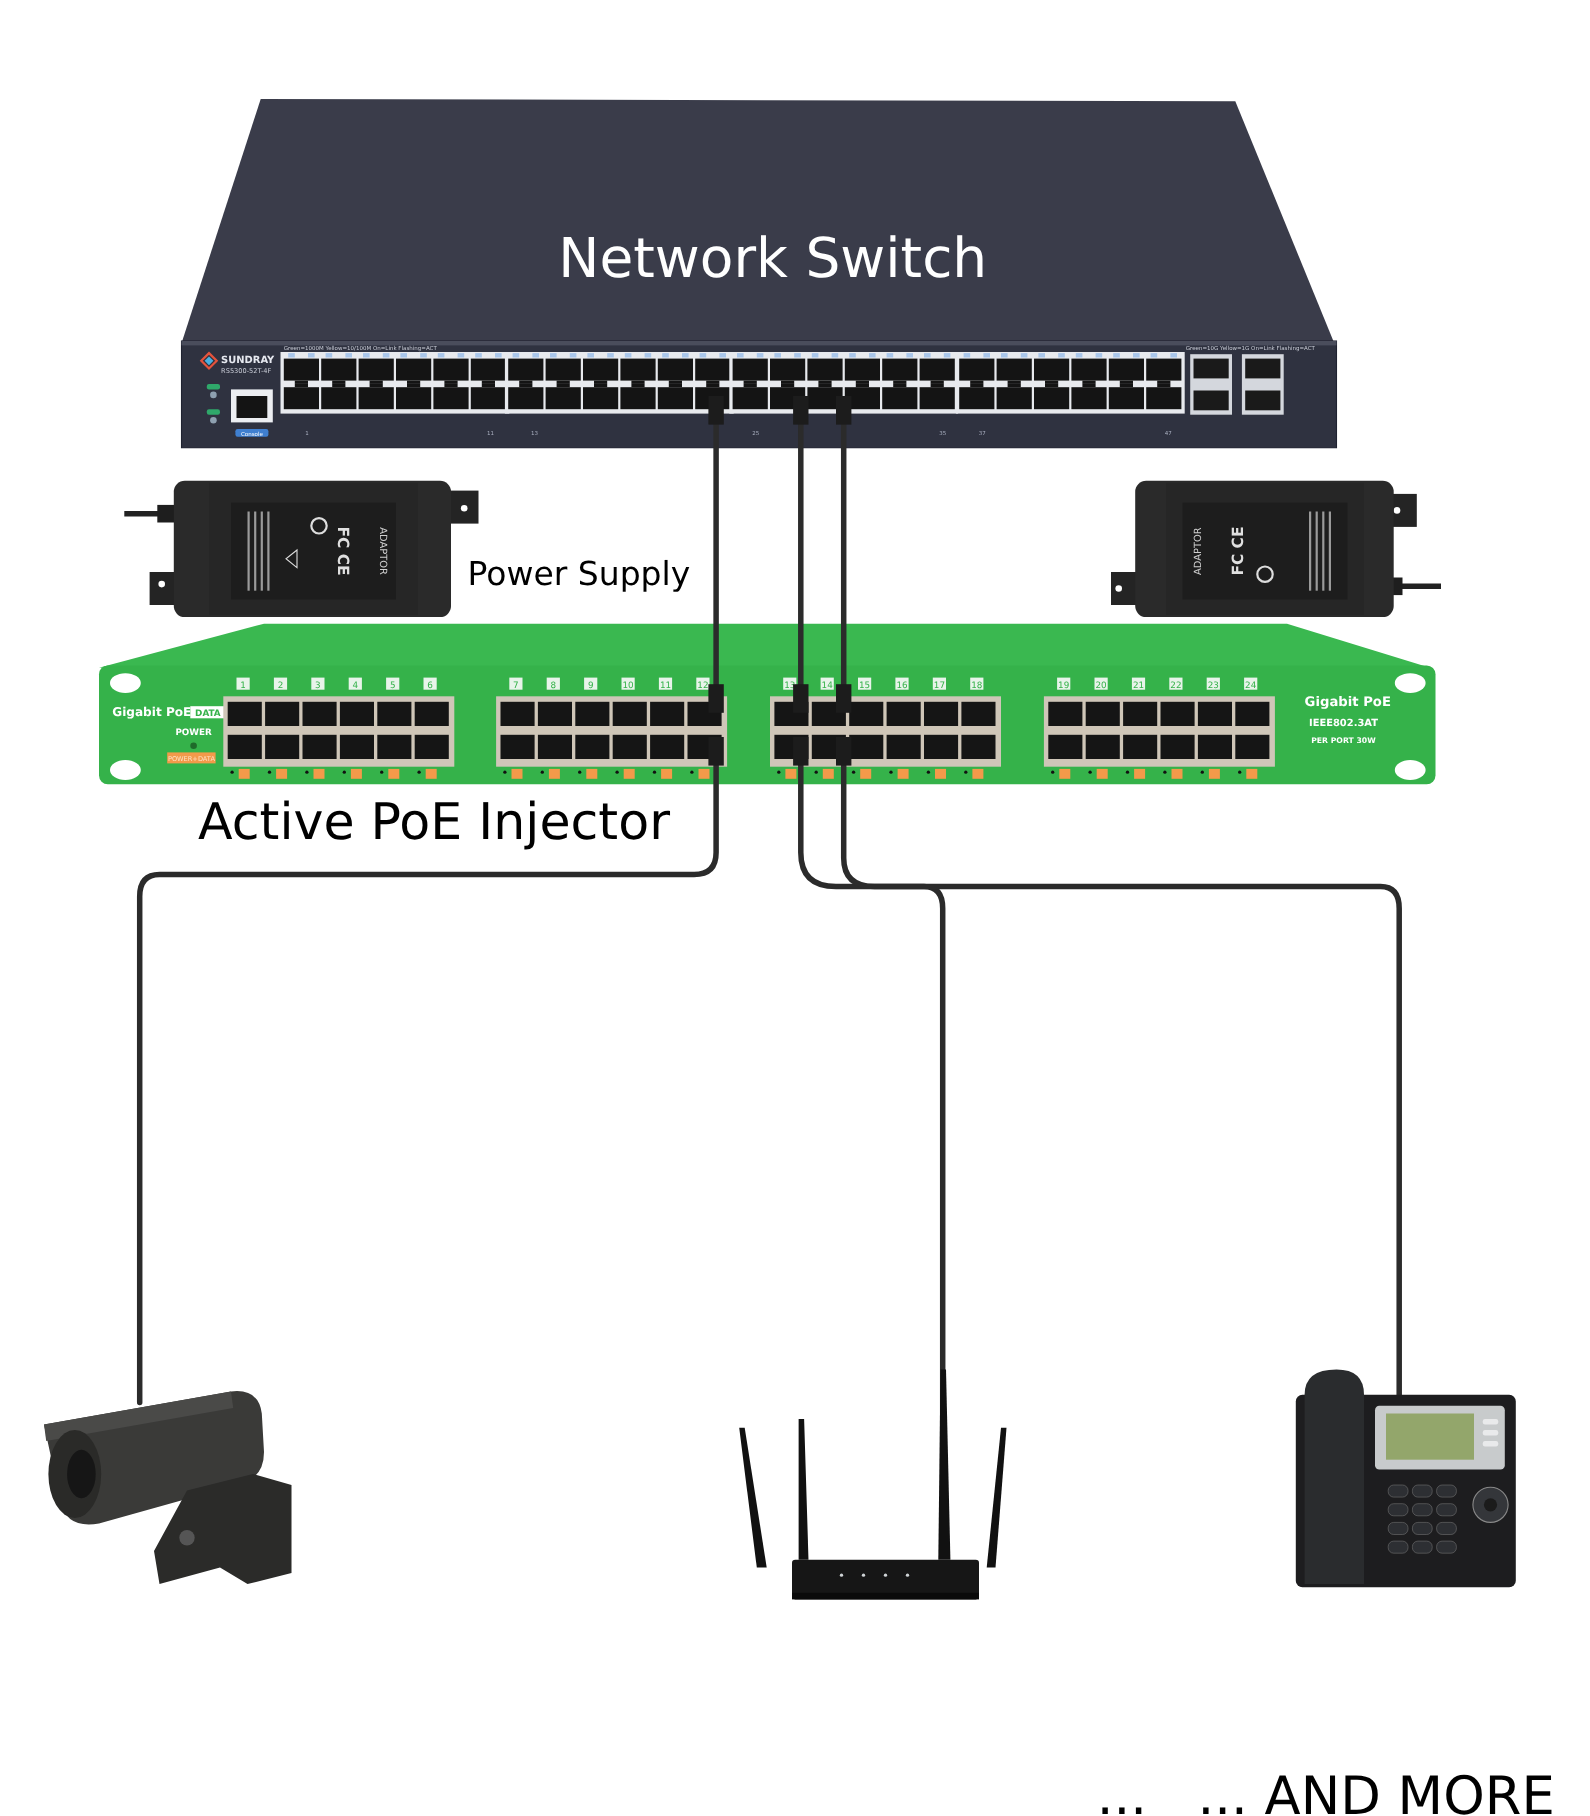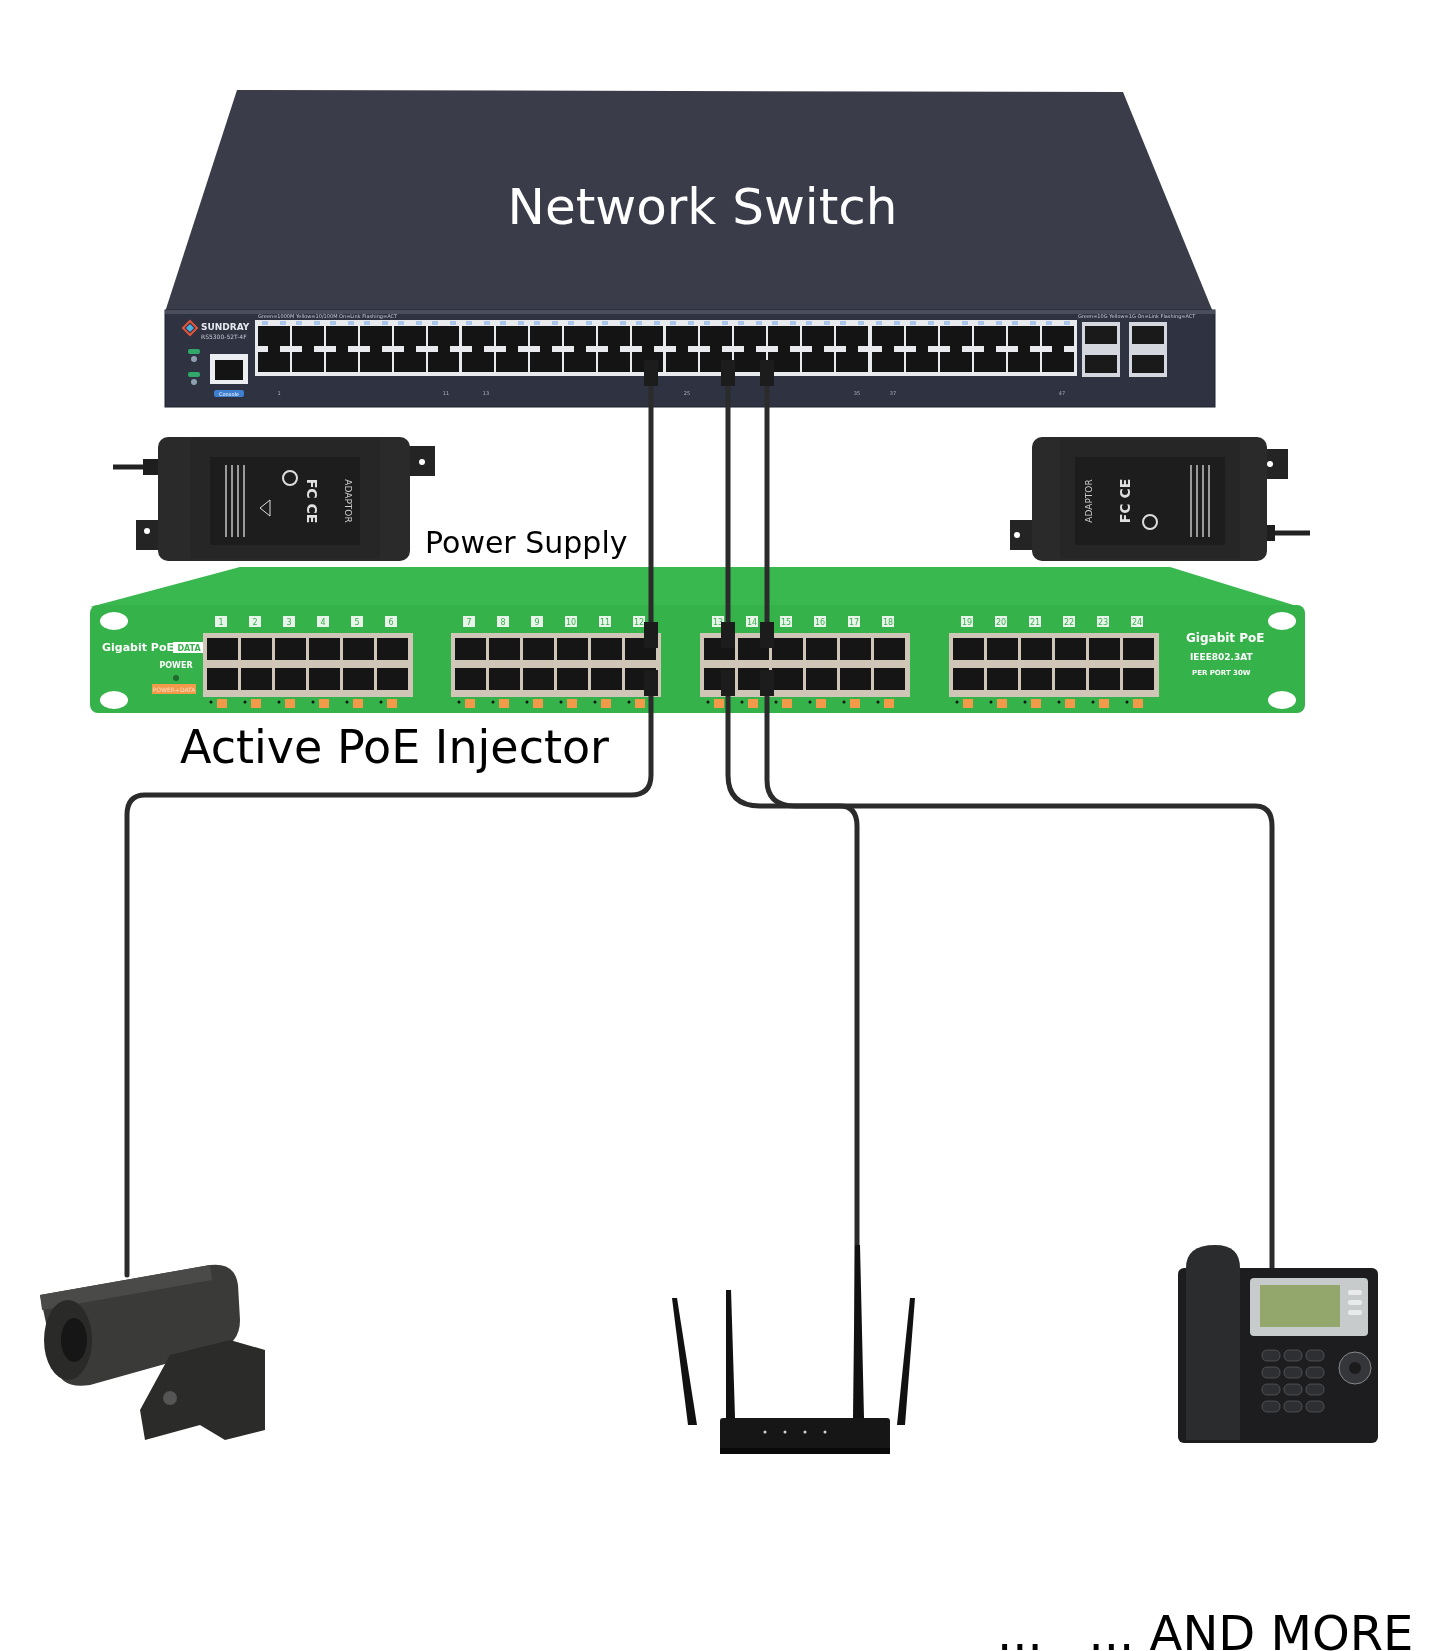--- a/index.html
+++ b/index.html
@@ -1,20 +1,20 @@
 <!DOCTYPE html>
 <html><head>
 <meta charset="utf-8">
 <style>
   html, body { margin: 0; padding: 0; background: #ffffff; }
   body { width: 1445px; height: 1651px; position: relative; overflow: hidden; font-family: "DejaVu Sans", sans-serif; }
   .abs { position: absolute; }
   svg text { font-family: "DejaVu Sans", sans-serif; }
   .label-big { font-family: "DejaVu Sans", sans-serif; color: #000; position: absolute; white-space: nowrap; }
-  #switch-title { left: 0; width: 100%; text-align: center; }
+  #switch-title { left: 0; width: 100%; text-align: center; margin-top: 28px; }
 </style>
 </head>
 <body>
 
 <svg class="abs" style="left:0;top:0" width="1445" height="1651" viewBox="0 0 1445 1651">
 
   <g>
     <polygon points="237,90 1123,92 1213,312 165,312" fill="#3a3c4a"></polygon>
     <rect x="165" y="310" width="1050" height="97" fill="#2f3240" stroke="#1f2230"></rect>
     <rect x="165" y="310" width="1050" height="4" fill="#4a4d5c"></rect>
@@ -488,17 +488,17 @@
         <rect x="1284" y="1401" width="18" height="11" rx="5"></rect>
         <rect x="1306" y="1401" width="18" height="11" rx="5"></rect>
       </g>
     <circle cx="1355" cy="1368" r="16" fill="#34363a" stroke="#888"></circle>
     <circle cx="1355" cy="1368" r="6" fill="#1b1b1b"></circle>
   </g>
 </svg>
 
 <div class="label-big" id="switch-title" style="top:178px; left:0; width:1405px; text-align:center; color:#ffffff; font-size:50px;">Network Switch</div>
 
-<div class="label-big" style="left:425px; top:525px; font-size:30px;text-align:right;">Power Supply</div>
+<div class="label-big" style="left:425px; top:505px; font-size:30px;text-align:right;">Power Supply</div>
 
 <div class="label-big" style="left:168px; top:720px; font-size:46px;margin-left:12px;">Active PoE Injector</div>
 
 <div class="label-big" style="left:997px; top:1565px; font-size:48px; white-space:pre;margin-top:40px;">...   ... AND MORE</div>
 
 </body></html>

